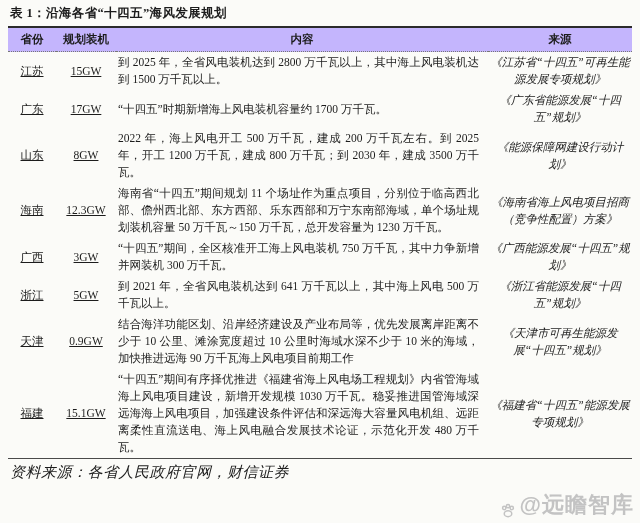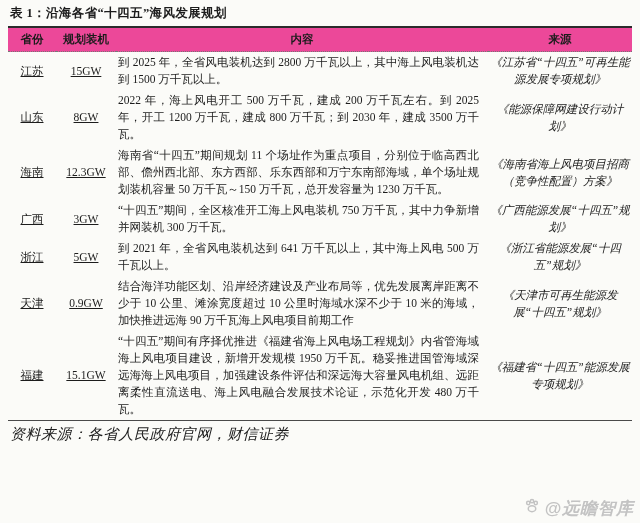--- a/index.html
+++ b/index.html
@@ -26,21 +26,21 @@
     width: 100%;
     border-collapse: collapse;
     table-layout: fixed;
     font-size: 11.5px;
     line-height: 17px;
   }
   col.c-province { width: 48px; }
   col.c-capacity { width: 60px; }
   col.c-content  { width: 372px; }
   thead tr {
-    background: #ec4899;
+    background: #c4b5fd;
     border-top: 2.5px solid #2b2b2b;
     border-bottom: 1.2px dotted #777;
   }
   th {
     font-weight: bold;
     font-size: 11.5px;
     padding: 3px 2px;
     text-align: center;
   }
   tbody { border-bottom: 1.4px solid #4a4a4a; }
@@ -59,29 +59,28 @@
   .footer {
     font-size: 15px;
     font-style: italic;
     letter-spacing: 0.5px;
     padding: 4px 0 0 2px;
   }
   .watermark {
     position: absolute;
     right: 6px; bottom: 3px;
     display: flex;
-    align-items: flex-start;
+    align-items: flex-end;
     gap: 3px;
     color: #c3c3c3;
-    font-size: 17px;
+    font-size: 22px;
     font-weight: bold;
     font-family: "Liberation Sans", "DejaVu Sans", sans-serif;
     letter-spacing: 1px;
     user-select: none;
-    font-style: italic;
   }
   .watermark svg { display: block; }
 </style>
 </head>
 <body>
 
 <div class="page">
 
   <div class="title">表 1：沿海各省“十四五”海风发展规划</div>
 
@@ -99,20 +98,26 @@
         <th>内容</th>
         <th>来源</th>
       </tr>
     </thead>
     <tbody>
       <tr>
         <td class="province">江苏</td>
         <td class="capacity">15GW</td>
         <td class="content">到 2025 年，全省风电装机达到 2800 万千瓦以上，其中海上风电装机达到 1500 万千瓦以上。</td>
         <td class="source">《江苏省“十四五”可再生能源发展专项规划》</td>
+      </tr>
+      <tr>
+        <td class="province">广东</td>
+        <td class="capacity">17GW</td>
+        <td class="content">“十四五”时期新增海上风电装机容量约 1700 万千瓦。</td>
+        <td class="source">《广东省能源发展“十四五”规划》</td>
       </tr>
       <tr>
         <td class="province">山东</td>
         <td class="capacity">8GW</td>
         <td class="content">2022 年，海上风电开工 500 万千瓦，建成 200 万千瓦左右。到 2025 年，开工 1200 万千瓦，建成 800 万千瓦；到 2030 年，建成 3500 万千瓦。</td>
         <td class="source">《能源保障网建设行动计划》</td>
       </tr>
       <tr>
         <td class="province">海南</td>
         <td class="capacity">12.3GW</td>
@@ -133,21 +138,21 @@
       </tr>
       <tr>
         <td class="province">天津</td>
         <td class="capacity">0.9GW</td>
         <td class="content">结合海洋功能区划、沿岸经济建设及产业布局等，优先发展离岸距离不少于 10 公里、滩涂宽度超过 10 公里时海域水深不少于 10 米的海域，加快推进远海 90 万千瓦海上风电项目前期工作</td>
         <td class="source">《天津市可再生能源发展“十四五”规划》</td>
       </tr>
       <tr>
         <td class="province">福建</td>
         <td class="capacity">15.1GW</td>
-        <td class="content">“十四五”期间有序择优推进《福建省海上风电场工程规划》内省管海域海上风电项目建设，新增开发规模 1950 万千瓦。稳妥推进国管海域深远海海上风电项目，加强建设条件评估和深远海大容量风电机组、远距离柔性直流送电、海上风电融合发展技术论证，示范化开发 480 万千瓦。</td>
+        <td class="content">“十四五”期间有序择优推进《福建省海上风电场工程规划》内省管海域海上风电项目建设，新增开发规模 1030 万千瓦。稳妥推进国管海域深远海海上风电项目，加强建设条件评估和深远海大容量风电机组、远距离柔性直流送电、海上风电融合发展技术论证，示范化开发 480 万千瓦。</td>
         <td class="source">《福建省“十四五”能源发展专项规划》</td>
       </tr>
     </tbody>
   </table>
 
   <div class="footer">资料来源：各省人民政府官网，财信证券</div>
 
   <div class="watermark">
     <span>
       <svg width="18" height="18" viewBox="0 0 24 24" fill="none" stroke="#c3c3c3" stroke-width="2">

